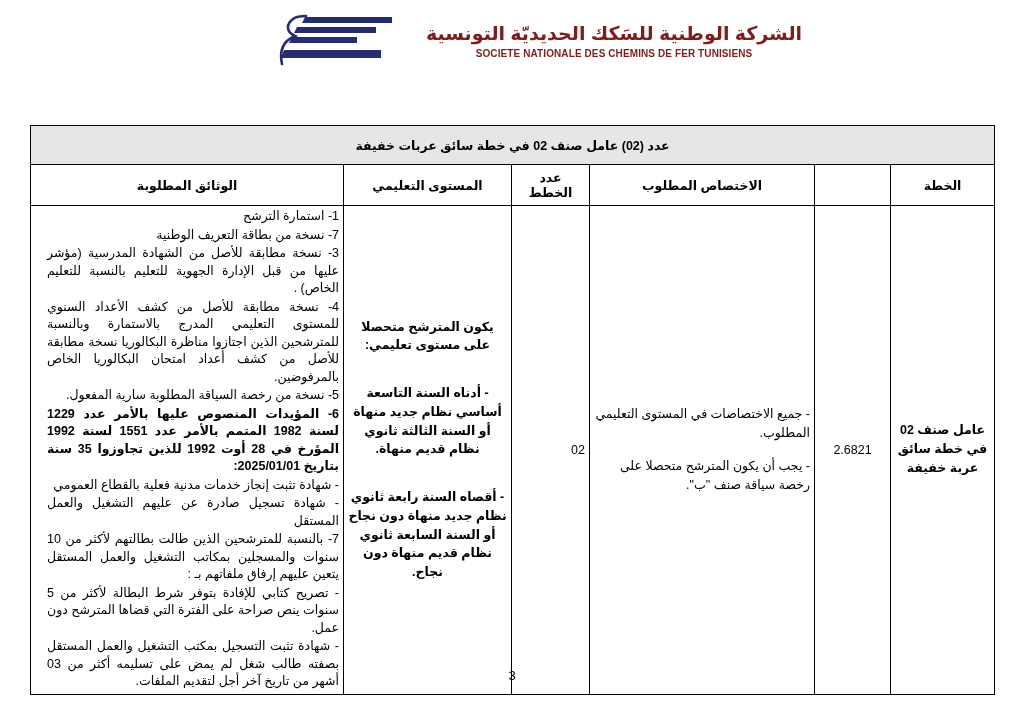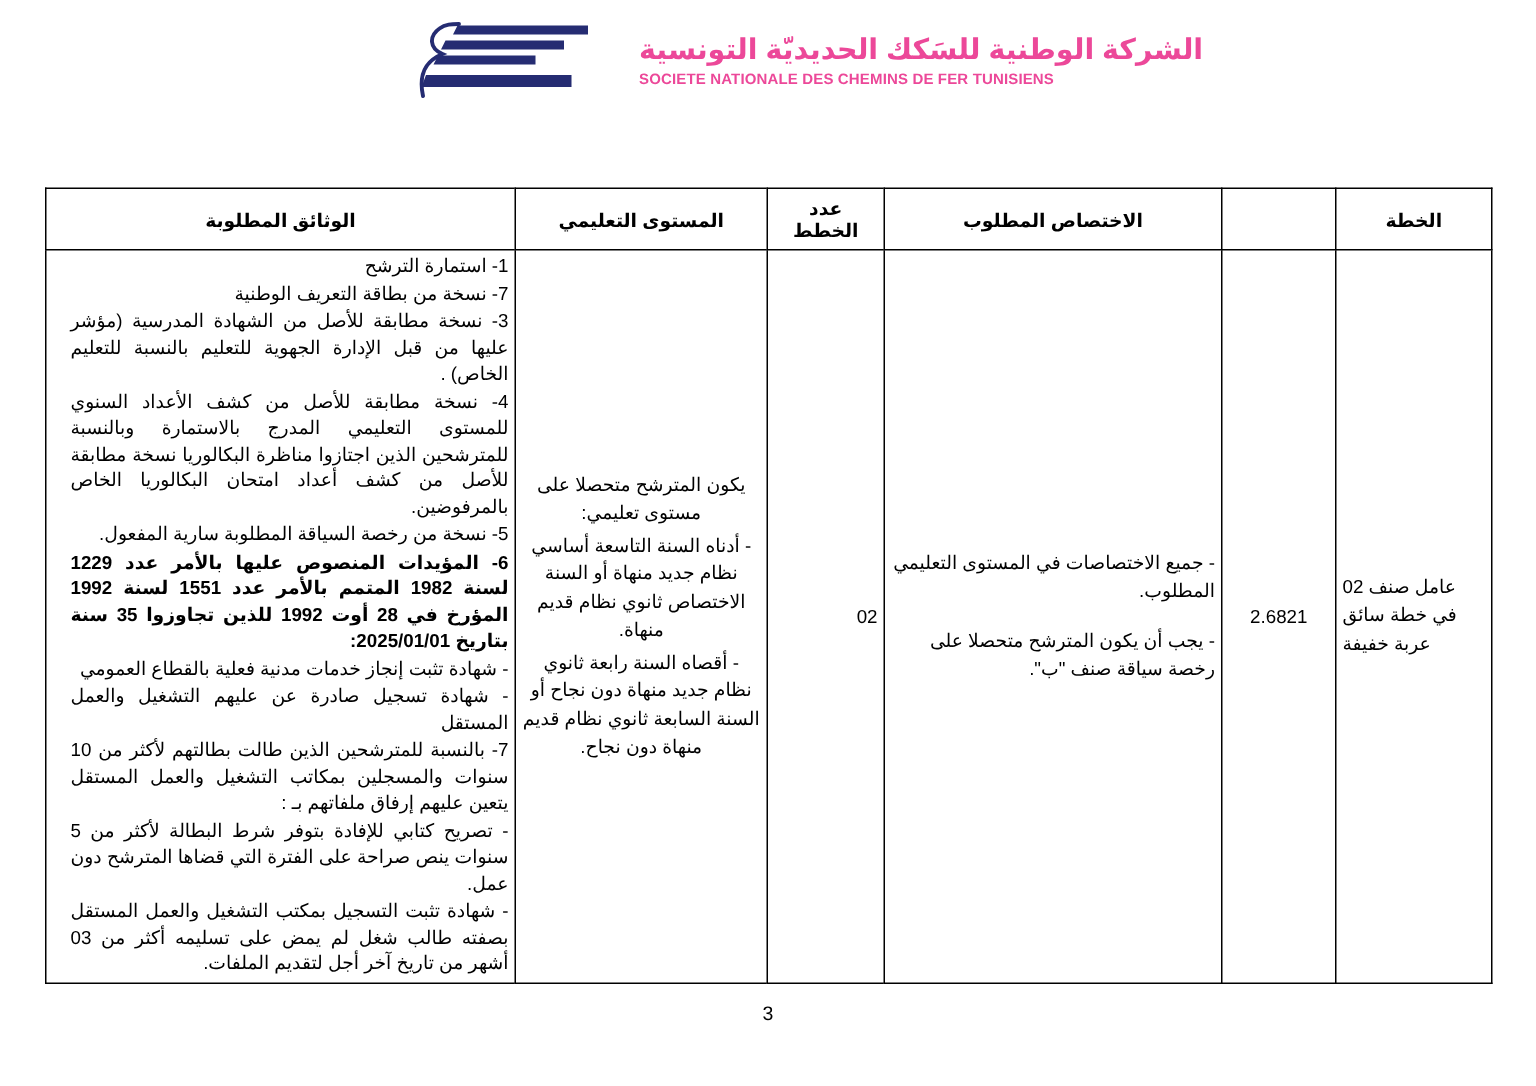--- a/index.html
+++ b/index.html
@@ -11,22 +11,22 @@
     color:#000;
   }
 
   
   .brand {
     position:absolute; left:278px; top:12px;
     display:flex; align-items:center; gap:26px;
   }
   .brand-logo { width:122px; height:56px; }
   .brand-text {
-    display:flex; flex-direction:column; gap:3px;
-    color:#ec4899;
+    display:flex; flex-direction:column; align-items:center; gap:3px;
+    color:#7f1d1d;
   }
   .brand-ar { font-size:19px; font-weight:bold; direction:rtl; }
   .brand-fr { font-size:10px; font-weight:bold; letter-spacing:0.1px; }
 
   
   table.main {
     position:absolute; left:30px; top:125px; width:964px;
     border-collapse:collapse; table-layout:fixed; direction:rtl;
   }
   table.main td {
@@ -36,29 +36,29 @@
   .title-row td {
     background:#e6e6e6; font-weight:bold; text-align:center;
     height:39px; font-size:13px;
   }
   .head-row td {
     font-weight:bold; text-align:center; height:41px; font-size:13px;
   }
   .body-row td { height:429px; }
 
   .cell-plan {
-    font-weight:normal; text-align:left; font-size:12.8px; line-height:1.55;
+    font-weight:bold; text-align:center; font-size:12.8px; line-height:1.55;
     padding:0 8px;
   }
   .cell-ref { text-align:center; font-size:13px; direction:ltr; }
   .cell-specialty { text-align:right; padding:0 8px;margin-left:18px; }
   .cell-specialty .para { margin:14px 0; line-height:1.5; }
   .cell-count { text-align:right; font-size:13px; direction:ltr; }
   .cell-education { text-align:center; padding:0 6px; }
-  .cell-education .para { margin:3px 0; line-height:1.5; }
+  .cell-education .para { margin:29px 0; line-height:1.5;font-weight:bold; }
   .cell-docs {
     vertical-align:top; text-align:justify; text-align-last:right;
     padding:4px 7px 4px 5px;
   }
   .doc-item { line-height:1.4; margin-bottom:1px;margin-left:12px; }
   .bold { font-weight:bold; }
 
   
   .page-number {
     position:absolute; left:0; right:0; top:668px; text-align:center;
@@ -90,41 +90,44 @@
     <colgroup>
       <col style="width:104px">
         <col style="width:76px">
         <col style="width:225px">
       <col style="width:78px">
         <col style="width:168px">
         <col style="width:313px">
     </colgroup>
 
     <tbody>
+        <tr class="title-row">
+      <td colspan="6">عدد (02) عامل صنف  02 في خطة سائق عربات خفيفة</td>
+    </tr>
 
     <tr class="head-row">
       <td>الخطة</td>
       <td></td>
       <td>الاختصاص المطلوب</td>
       <td>عدد الخطط</td>
       <td>المستوى التعليمي</td>
       <td>الوثائق المطلوبة</td>
     </tr>
 
     <tr class="body-row">
       <td class="cell-plan">عامل صنف  02 في خطة سائق عربة خفيفة</td>
       <td class="cell-ref">2.6821</td>
       <td class="cell-specialty">
         <div class="para">- جميع الاختصاصات في المستوى التعليمي المطلوب.</div>
         <div class="para">- يجب أن يكون المترشح متحصلا على رخصة سياقة صنف "ب".</div>
       </td>
       <td class="cell-count">02</td>
       <td class="cell-education">
         <div class="para">يكون المترشح متحصلا على مستوى تعليمي:</div>
-        <div class="para">- أدناه السنة التاسعة أساسي نظام جديد منهاة أو السنة الاختصاص ثانوي نظام قديم منهاة.</div>
+        <div class="para">- أدناه السنة التاسعة أساسي نظام جديد منهاة أو السنة الثالثة ثانوي نظام قديم منهاة.</div>
         <div class="para">- أقصاه السنة رابعة ثانوي نظام جديد منهاة دون نجاح أو السنة السابعة ثانوي نظام قديم منهاة دون نجاح.</div>
       </td>
       <td class="cell-docs">
         <div class="doc-item">1- استمارة الترشح</div>
         <div class="doc-item">7- نسخة من بطاقة التعريف الوطنية</div>
         <div class="doc-item">3- نسخة مطابقة للأصل من الشهادة المدرسية (مؤشر عليها من قبل الإدارة الجهوية للتعليم بالنسبة للتعليم الخاص) .</div>
         <div class="doc-item">4- نسخة مطابقة للأصل من كشف الأعداد السنوي للمستوى التعليمي المدرج بالاستمارة وبالنسبة للمترشحين الذين اجتازوا مناظرة البكالوريا نسخة مطابقة للأصل من كشف أعداد امتحان البكالوريا الخاص بالمرفوضين.</div>
         <div class="doc-item">5- نسخة من رخصة السياقة المطلوبة سارية المفعول.</div>
         <div class="doc-item bold">6- المؤيدات المنصوص عليها بالأمر عدد 1229 لسنة 1982 المتمم بالأمر عدد 1551 لسنة 1992 المؤرخ في 28 أوت 1992 للذين تجاوزوا 35 سنة بتاريخ 2025/01/01:</div>
         <div class="doc-item">- شهادة تثبت إنجاز خدمات مدنية فعلية بالقطاع العمومي</div>

